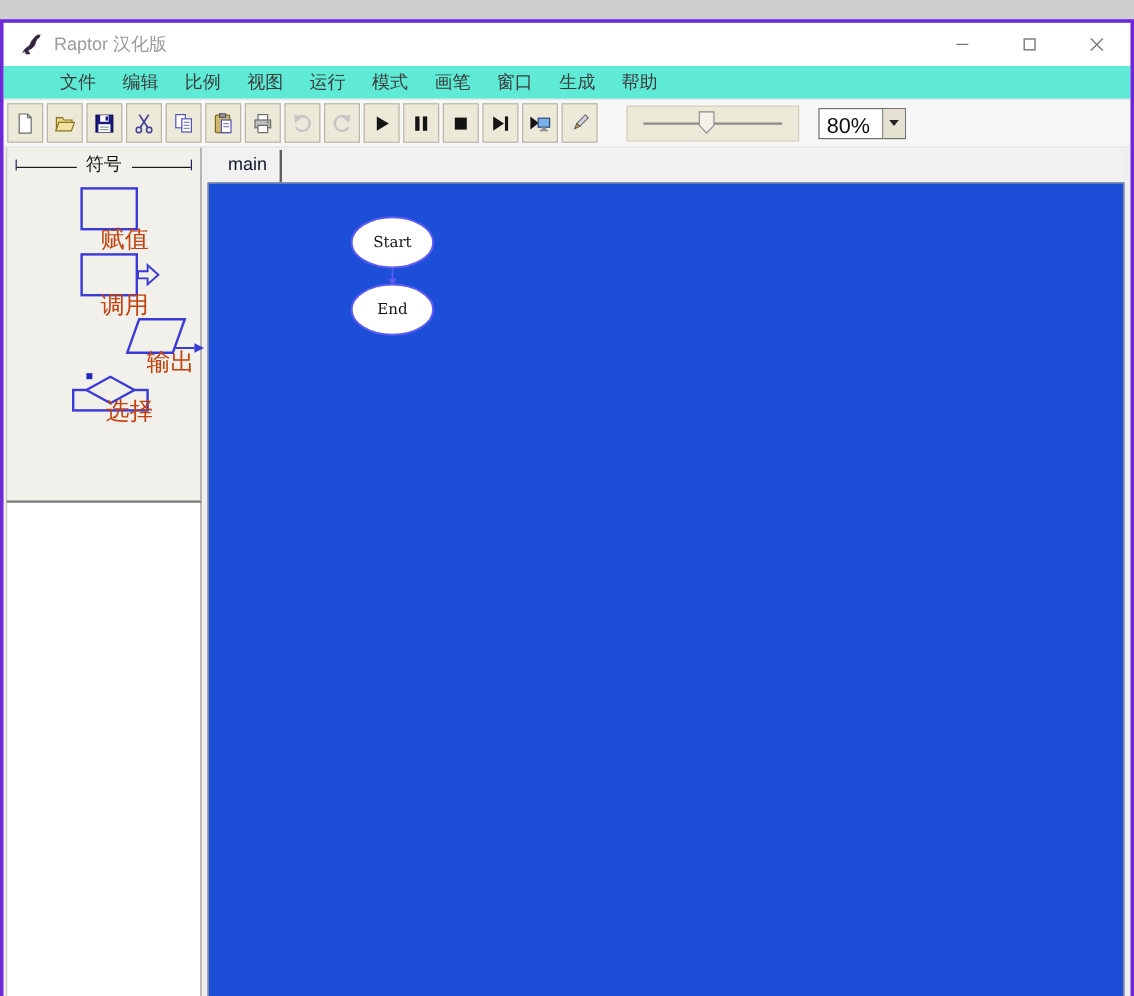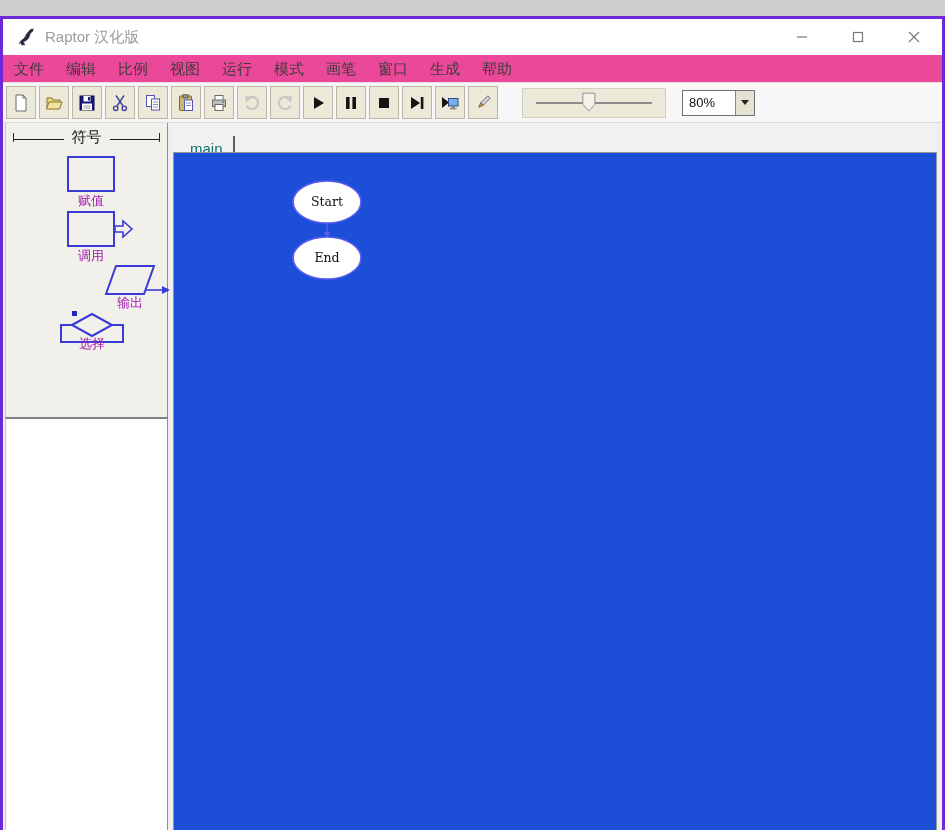--- a/index.html
+++ b/index.html
@@ -6,59 +6,59 @@
   #window{position:relative;width:945px;height:830px;background:#f0f0f0;border:3px solid #6d28d9;
           box-sizing:border-box;overflow:hidden;margin-top:16px;}
   
   #titlebar{position:absolute;left:0;top:0;width:100%;height:36px;background:#ffffff;
             display:flex;align-items:center;}
   #app-icon{margin-left:12px;width:22px;height:22px;flex:0 0 auto;}
   #title-text{margin-left:8px;font-size:15px;color:#9b9b9b;}
   #win-controls{margin-left:auto;display:flex;height:100%;}
   .win-btn{width:56px;height:100%;display:flex;align-items:center;justify-content:center;}
   
-  #menubar{position:absolute;left:0;top:36px;width:100%;height:28px;background:#ec4899;
-           display:flex;align-items:center;border-bottom:1px solid #e2e2e2;box-sizing:border-box;}
+  #menubar{position:absolute;left:0;top:36px;width:100%;height:28px;background:#5eead4;
+           display:flex;align-items:center;border-bottom:1px solid #e2e2e2;box-sizing:border-box;padding-left:36px;}
   .menu-item{padding:0 11px;font-size:15px;color:#3c3c3c;line-height:27px;cursor:default;}
   
   #toolbar{position:absolute;left:0;top:64px;width:100%;height:40px;background:#f7f7f7;
            border-bottom:1px solid #dadada;box-sizing:border-box;display:flex;align-items:center;}
   .tb-btn{width:30px;height:33px;margin-left:3px;background:#ece9d8;border:1px solid #b9b6a8;
           box-sizing:border-box;display:flex;align-items:center;justify-content:center;flex:0 0 auto;}
   .tb-btn svg{display:block;}
   #speed-slider{margin-left:24px;width:144px;height:30px;background:#ece9d8;border:1px solid #d4d0c0;
                 box-sizing:border-box;flex:0 0 auto;}
   #zoom-combo{margin-left:16px;width:73px;height:26px;border:1px solid #707070;background:#fff;
               display:flex;box-sizing:border-box;flex:0 0 auto;}
-  #zoom-value{flex:1;font-size:13px;color:#111;padding:4px 0 0 6px;}
+  #zoom-value{flex:1;font-size:18px;color:#111;padding:4px 0 0 6px;}
   #zoom-drop{width:18px;background:#e6e2d2;border-left:1px solid #8a8a8a;display:flex;
              align-items:center;justify-content:center;}
   .caret-down{width:0;height:0;border-left:4px solid transparent;border-right:4px solid transparent;
               border-top:5px solid #222;}
   
   #content{position:absolute;left:0;top:104px;width:100%;height:726px;background:#efefef;}
   
   #sidebar{position:absolute;left:2px;top:0;width:163px;height:724px;}
   #symbols-panel{position:absolute;left:0;top:0;width:100%;height:294px;background:#f1f0ea;
                  border-left:1px solid #c8c8c8;border-right:1px solid #8f8f8f;box-sizing:border-box;font-family:Liberation Mono, monospace;}
   #symbols-header{height:24px;display:flex;align-items:center;padding:2px 7px 0 7px;}
   .hdr-tick{width:1px;height:9px;background:#232360;}
   .hdr-line{flex:1;height:1px;background:#1a1a1a;margin-top:4px;}
   #symbols-header .hdr-label{margin:0 8px;font-size:15px;color:#111;}
   .symbol{position:absolute;text-align:center;}
   .symbol svg{display:block;margin:0 auto;}
-  .symbol .sym-label{font-size:13px;color:#a21caf;line-height:17px;}
+  .symbol .sym-label{font-size:20px;color:#c2410c;line-height:17px;text-align:right;}
   #sidebar-lower{position:absolute;left:0;top:294px;width:100%;height:430px;background:#ffffff;
                  border-top:2px solid #7f7f7f;border-left:1px solid #c8c8c8;border-right:1px solid #8f8f8f;
                  box-sizing:border-box;}
   
   #main{position:absolute;left:170px;top:0;right:5px;bottom:2px;}
   #tabstrip{position:absolute;left:0;top:0;width:100%;height:29px;background:#f1f1f1;}
-  #tab-main{position:absolute;left:7px;top:13px;width:55px;height:27px;border-right:2px solid #5f5f5f;
-            font-size:15px;color:#0f766e;padding:4px 0 0 10px;box-sizing:border-box;background:#f1f1f1;}
+  #tab-main{position:absolute;left:7px;top:2px;width:55px;height:27px;border-right:2px solid #5f5f5f;
+            font-size:15px;color:#0f172a;padding:4px 0 0 10px;box-sizing:border-box;background:#f1f1f1;}
   #canvas{position:absolute;left:0;top:29px;right:0;bottom:0;background:#1d4ed8;
           border:1px solid #979797;box-sizing:border-box;}
   #flowchart{position:absolute;left:116px;top:26px;}
   .fc-text{font-family:"DejaVu Serif",serif;font-size:12.5px;fill:#111;}
 </style>
 </head>
 <body>
 
 <div id="window">
 

